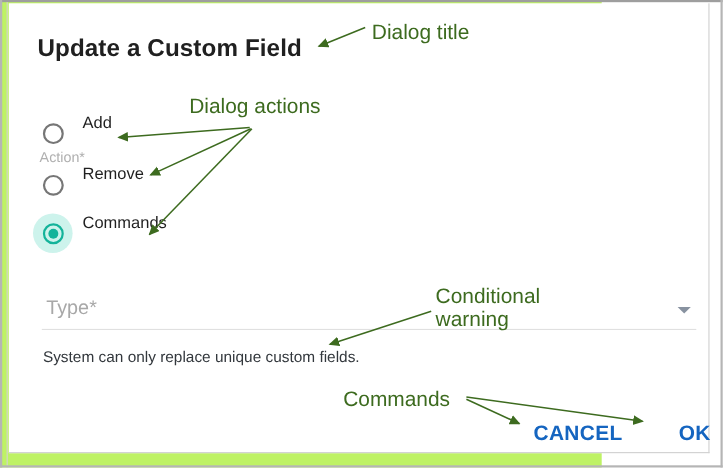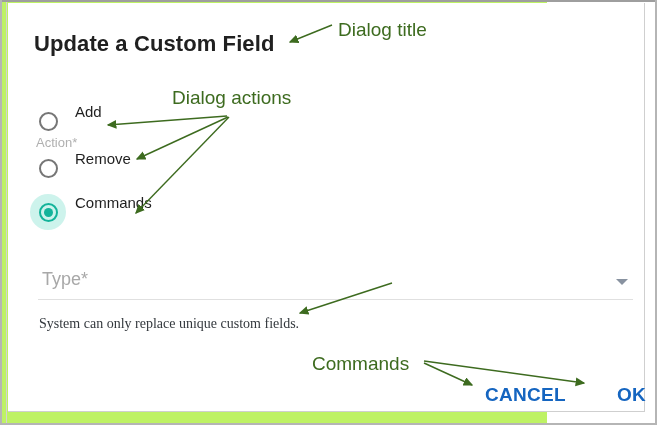--- a/index.html
+++ b/index.html
@@ -171,21 +171,20 @@
     border-top: 6px solid #8892a0;
   }
 
   #warning-text {
     position: absolute;
     left: 31px;
     top: 313px;
     font-size: 14px;
     color: #33383d;
     white-space: nowrap;
-    font-family: Liberation Serif, serif;
   }
 
   
   .cmd-button {
     position: absolute;
     font-size: 19px;
     font-weight: bold;
     color: #1565c0;
     letter-spacing: 0.3px;
     white-space: nowrap;
@@ -282,16 +281,20 @@
     <line x1="392" y1="283" x2="300" y2="313" stroke="#3d6b1f" stroke-width="1.4" marker-end="url(#arrowhead)"></line>
 
     <line x1="424" y1="363" x2="472" y2="385" stroke="#3d6b1f" stroke-width="1.4" marker-end="url(#arrowhead)"></line>
     <line x1="424" y1="361" x2="584" y2="383" stroke="#3d6b1f" stroke-width="1.4" marker-end="url(#arrowhead)"></line>
   </svg>
 
   <div class="anno-text" id="anno-dialog-title">Dialog title</div>
 
   <div class="anno-text" id="anno-update-actions">Dialog actions</div>
 
+  <div class="anno-text" id="anno-conditional">
+    <div>Conditional</div>
+    <div>warning</div>
+  </div>
 
   <div class="anno-text" id="anno-commands">Commands</div>
 
 </div>
 
 </body></html>

